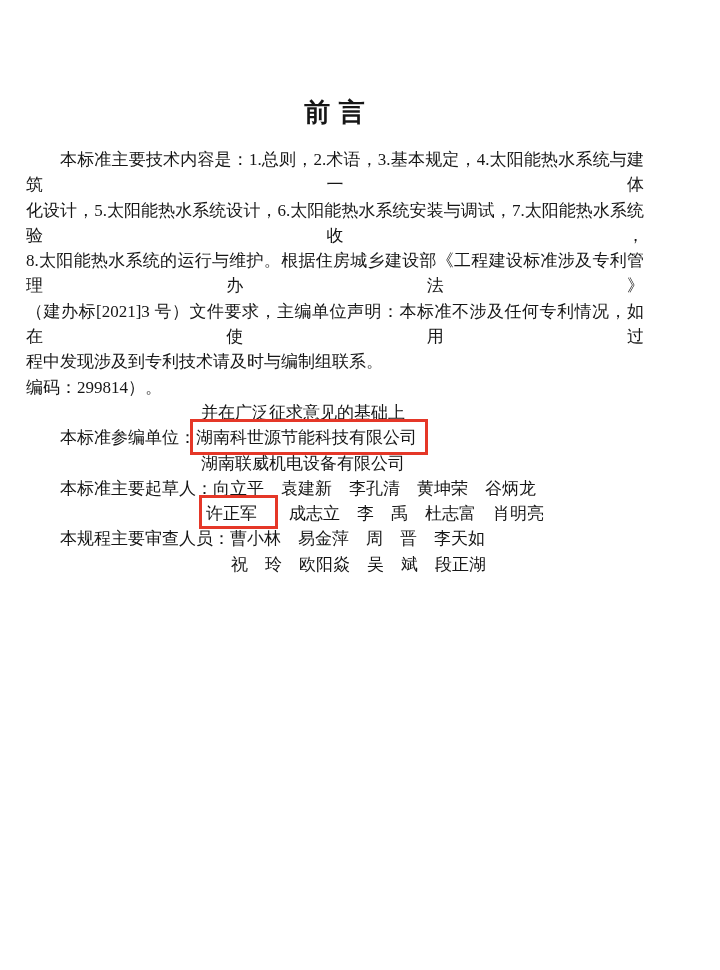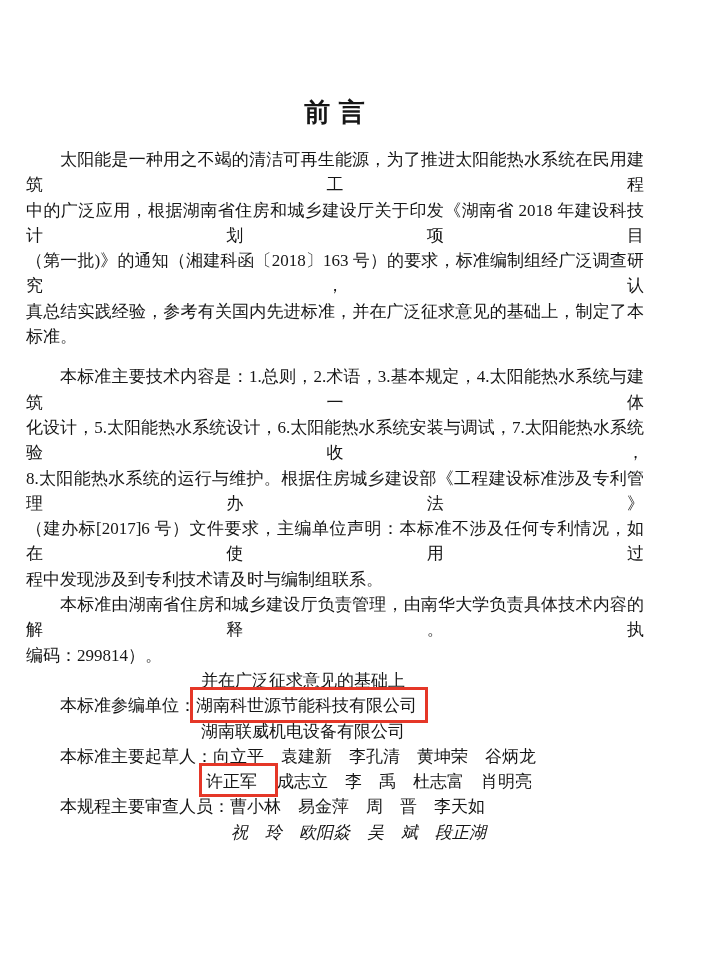--- a/index.html
+++ b/index.html
@@ -36,56 +36,49 @@
     line-height: 25.3px;
     text-align: justify;
     text-justify: inter-ideograph;
   }
   .line.just { text-align-last: justify; }
   .line.first { text-indent: 2em; }
   .crow { line-height: 25.3px; white-space: nowrap; }
   .label-row   { padding-left: 34px; }
   .cont-unit   { padding-left: 175px; }
   .cont-draft  { padding-left: 180px; }
-  .cont-review { padding-left: 205px; font-style: italic; }
+  .cont-review { padding-left: 205px; }
   .hl { position: relative; display: inline-block; }
   .hl::after {
     content: "";
     position: absolute;
     border: 3px solid var(--highlight, #e53728);
     pointer-events: none;
   }
   .hl-company::after { left: -6px; right: -11px; top: -6px; bottom: -4px; }
   .hl-name::after    { left: -7px; right: -21px; top: -6px; bottom: -3px; }
-  .rest { margin-left: 20px; }
+  .rest { margin-left: 32px; }
 </style>
 </head>
 <body>
 
 <div class="page">
 
   <h1 class="title">前 言</h1>
 
-  <div class="para gap-after">
-    <div class="line first just">太阳能是一种用之不竭的清洁可再生能源，为了推进太阳能热水系统在民用建筑工程</div>
-    <div class="line just">中的广泛应用，根据湖南省住房和城乡建设厅关于印发《湖南省 2018 年建设科技计划项目</div>
-    <div class="line just">（第一批)》的通知（湘建科函〔2018〕163 号）的要求，标准编制组经广泛调查研究，认</div>
-    <div class="line">真总结实践经验，参考有关国内先进标准，并在广泛征求意见的基础上，制定了本标准。</div>
-  </div>
 
   <div class="para">
     <div class="line first just">本标准主要技术内容是：1.总则，2.术语，3.基本规定，4.太阳能热水系统与建筑一体</div>
     <div class="line just">化设计，5.太阳能热水系统设计，6.太阳能热水系统安装与调试，7.太阳能热水系统验收，</div>
     <div class="line just">8.太阳能热水系统的运行与维护。根据住房城乡建设部《工程建设标准涉及专利管理办法》</div>
-    <div class="line just">（建办标[2017]6 号）文件要求，主编单位声明：本标准不涉及任何专利情况，如在使用过</div>
+    <div class="line just">（建办标[2021]3 号）文件要求，主编单位声明：本标准不涉及任何专利情况，如在使用过</div>
     <div class="line">程中发现涉及到专利技术请及时与编制组联系。</div>
   </div>
 
   <div class="para">
-    <div class="line first just">本标准由湖南省住房和城乡建设厅负责管理，由南华大学负责具体技术内容的解释。执</div>
     <div class="line">编码：299814）。</div>
   </div>
 
   <div class="credits">
 
     <div class="crow cont-unit">
       <span>并在广泛征求意见的基础上</span>
     </div>
 
     <div class="crow label-row">

